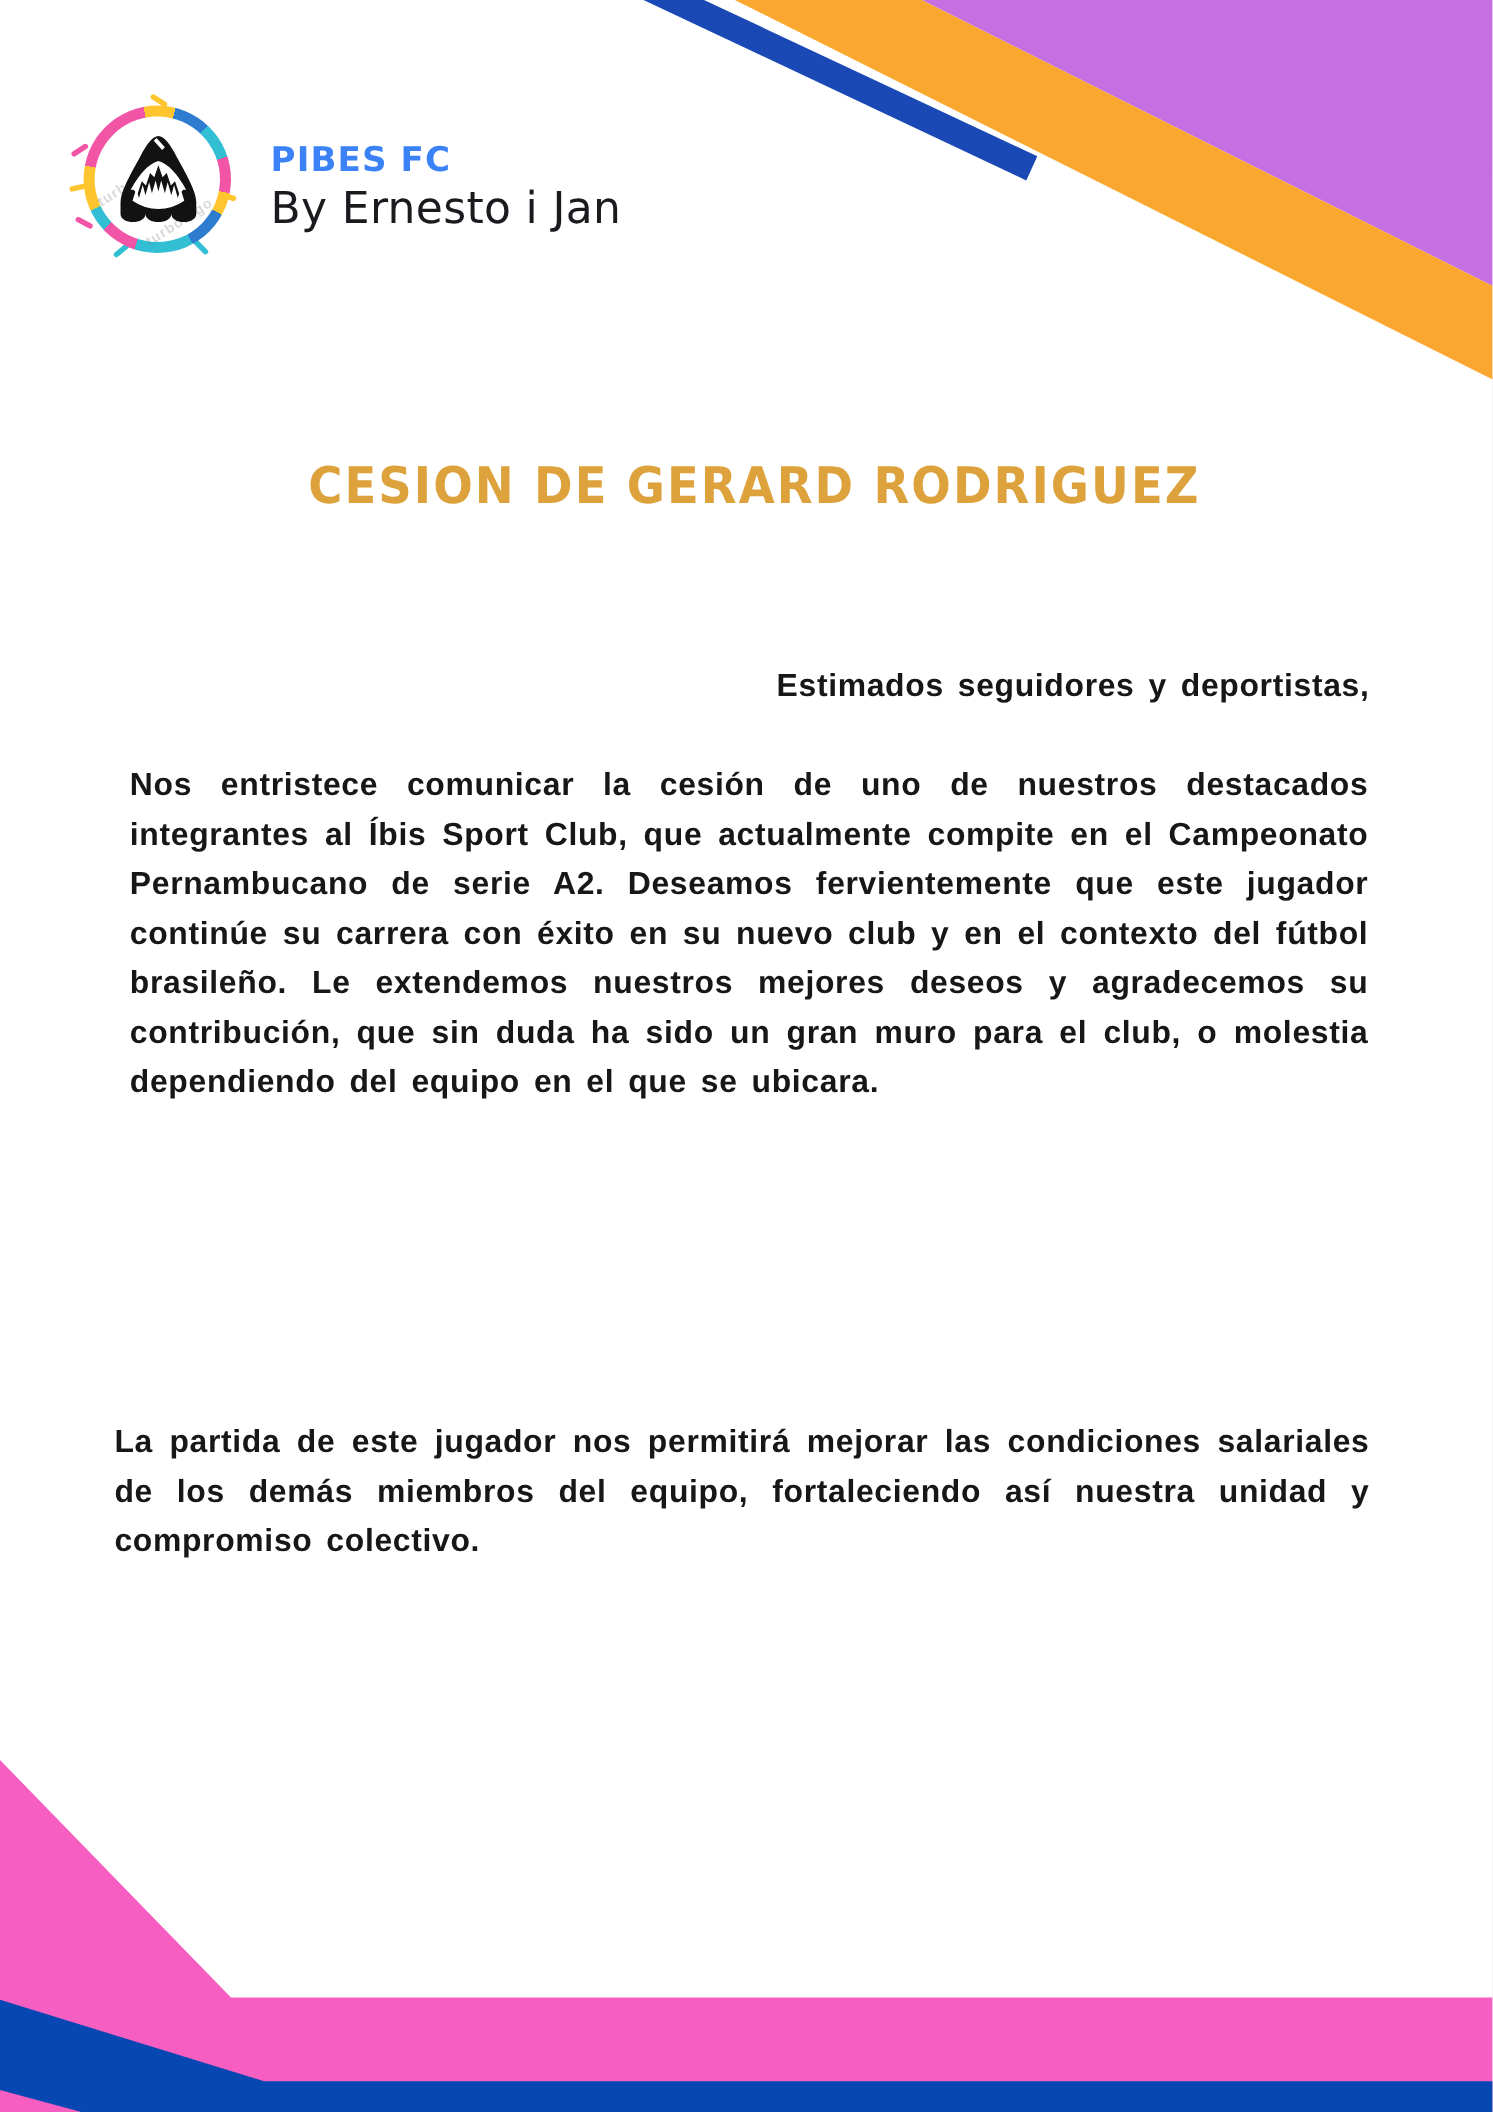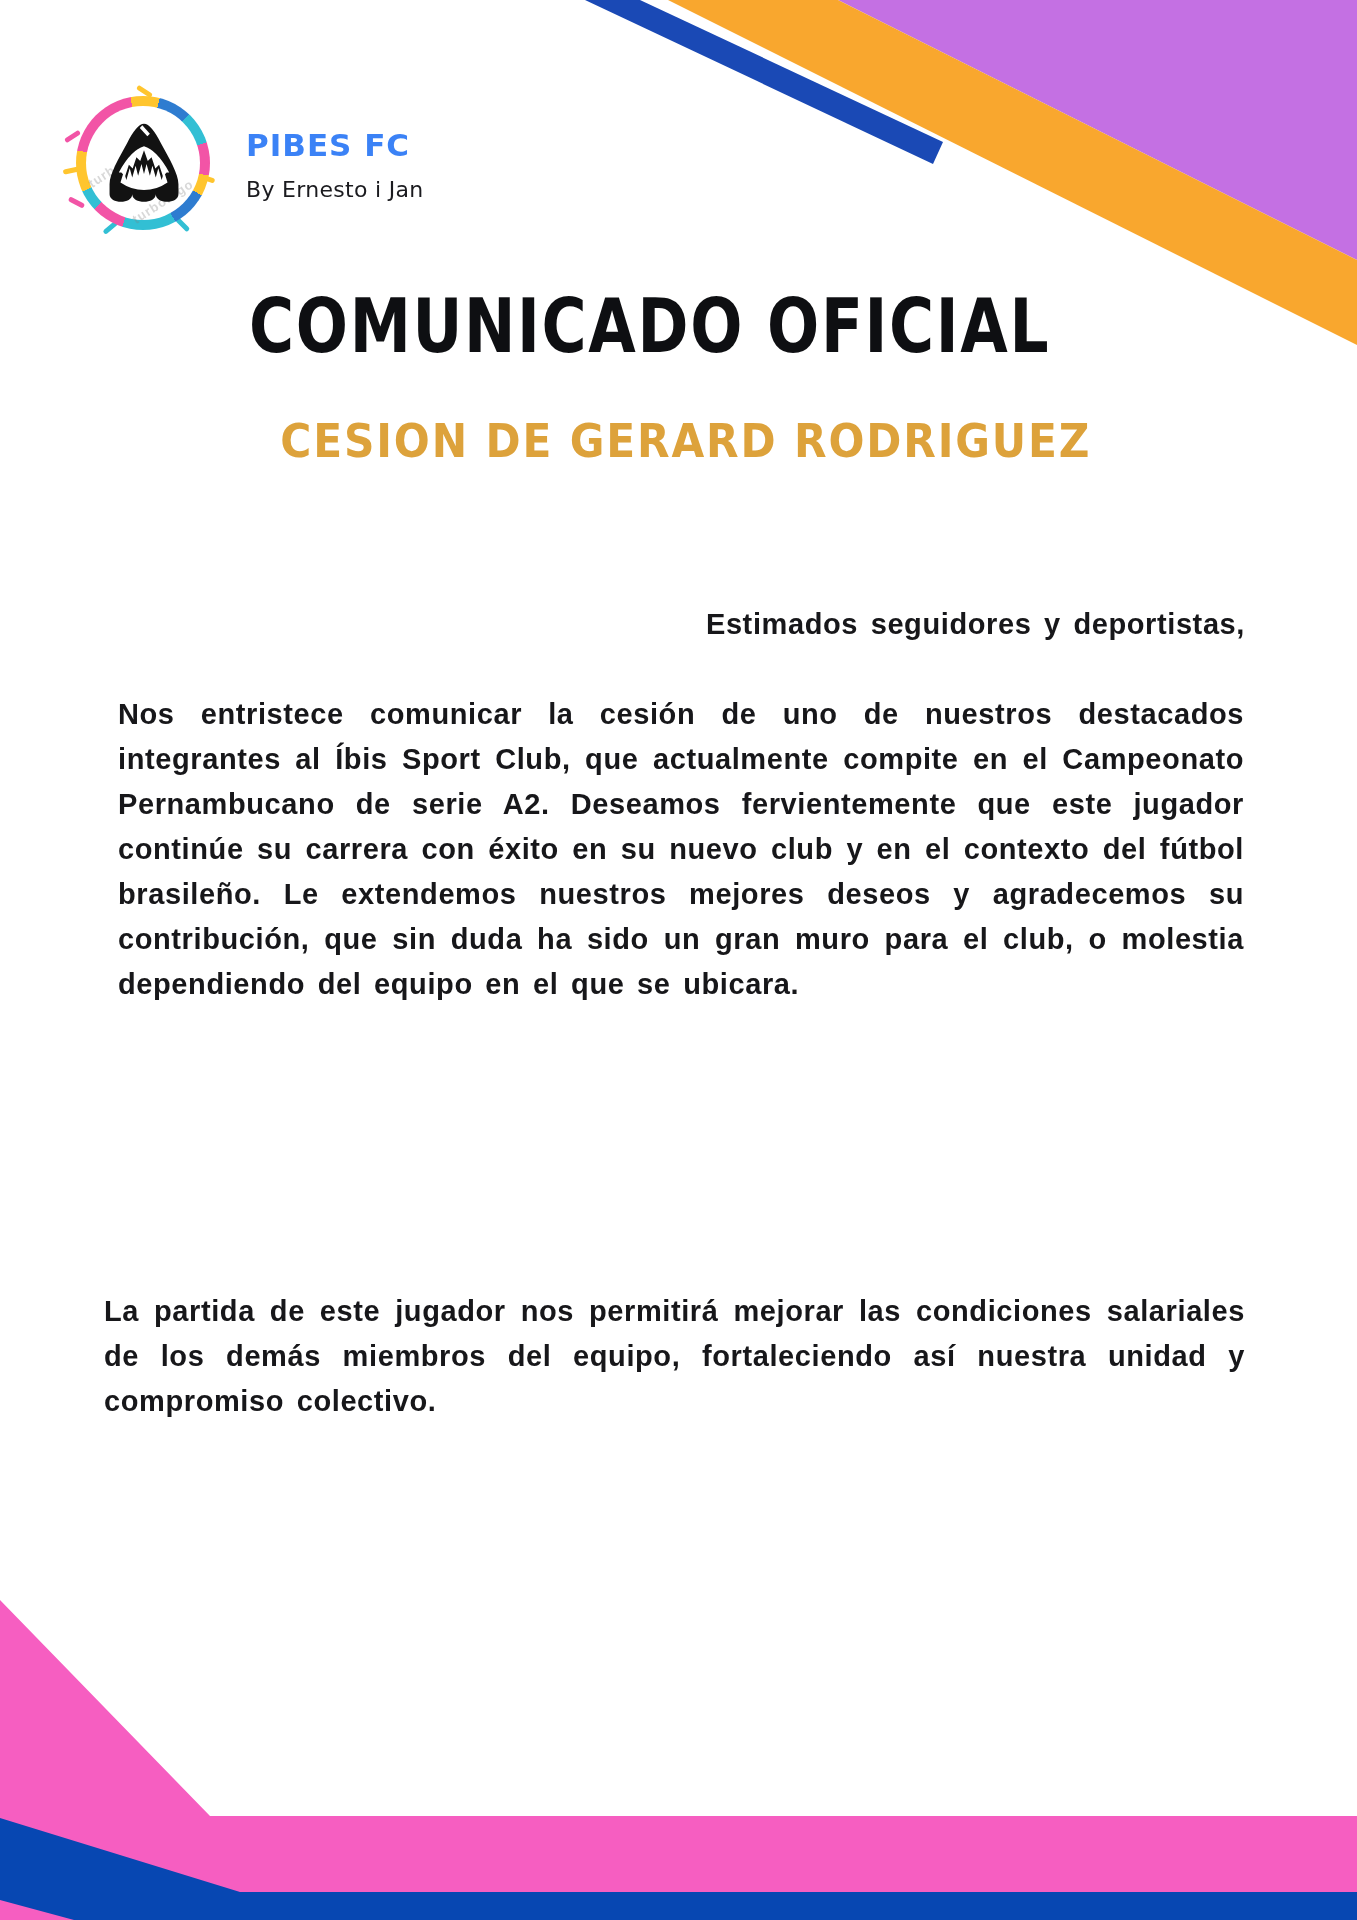--- a/index.html
+++ b/index.html
@@ -39,21 +39,21 @@
   .wm.w1{left:8px;top:62px;}
   .wm.w2{left:52px;top:98px;}
 
   .brand-name{
     position:absolute;left:246px;top:128px;
     font-family:"DejaVu Sans", sans-serif;font-weight:700;font-size:31px;line-height:34px;
     letter-spacing:1px;color:#3b82f6;white-space:nowrap;
   }
   .brand-byline{
     position:absolute;left:246px;top:173px;
-    font-family:"DejaVu Sans", sans-serif;font-weight:400;font-size:22px;line-height:34px;
+    font-family:"DejaVu Sans", sans-serif;font-weight:400;font-size:40px;line-height:34px;
     letter-spacing:0.3px;color:#1b1b1f;white-space:nowrap;
   }
 
   
   .title{
     position:absolute;left:0;top:286px;width:1300px;margin:0;
     text-align:center;
     font-family:"DejaVu Sans", sans-serif;font-weight:700;font-size:74px;line-height:80px;
     color:#0e0f12;white-space:nowrap;
   }
@@ -115,20 +115,19 @@
         L45.5,46.5 L41,42 L36.5,55.5 L32,51 L27.5,64.5 L23,60 Z"></path>
       <path fill="#ffffff" d="M22,72 L26,59 L29,69 L33,55 L36,66 L40,52 L43,64
         L47,50 L50,62 L53,50 L57,64 L60,52 L64,66 L67,55 L71,69 L74,59 L78,72
         Q65,81 50,81 Q35,81 22,72 Z"></path>
     </svg>
   </div>
 
   <div class="brand-name">PIBES FC</div>
   <div class="brand-byline">By Ernesto i Jan</div>
 
-  <h1 class="title"><span class="squeeze">COMUNICADO OFICIAL</span></h1>
   <h2 class="subtitle"><span class="squeeze">CESION DE GERARD RODRIGUEZ</span></h2>
 
   <p class="bodytext salutation">Estimados seguidores y deportistas,</p>
   <p class="bodytext para p2">Nos entristece comunicar la cesión de uno de nuestros destacados integrantes al Íbis Sport Club, que actualmente compite en el Campeonato Pernambucano de serie A2. Deseamos fervientemente que este jugador continúe su carrera con éxito en su nuevo club y en el contexto del fútbol brasileño. Le extendemos nuestros mejores deseos y agradecemos su contribución, que sin duda ha sido un gran muro para el club, o molestia dependiendo del equipo en el que se ubicara.</p>
   <p class="bodytext para p4">La partida de este jugador nos permitirá mejorar las condiciones salariales de los demás miembros del equipo, fortaleciendo así nuestra unidad y compromiso colectivo.</p>
 
 </div>
 
 </body></html>

